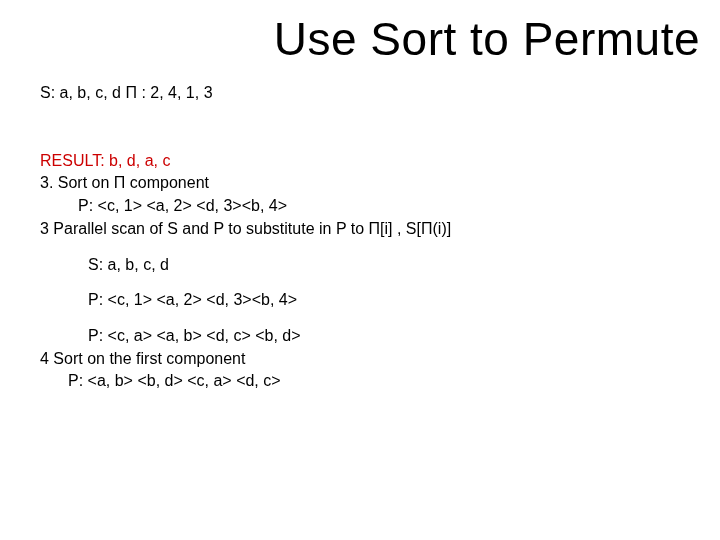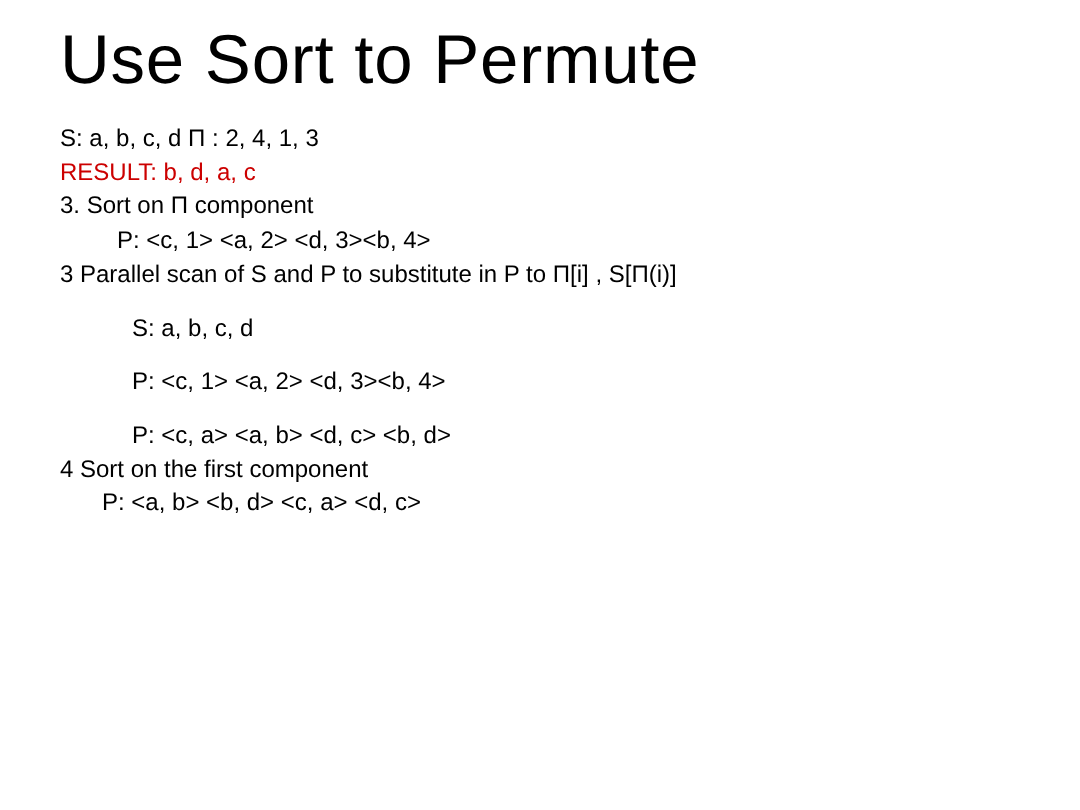--- a/index.html
+++ b/index.html
@@ -13,34 +13,34 @@
     overflow: hidden;
   }
   .slide {
     box-sizing: border-box;
     width: 720px;
     height: 540px;
     padding: 8px 20px 20px 40px;
   }
   .title {
     font-size: 46px;
-    text-align: left;
+    text-align: right;
     margin: 4px 0 16px 0;
     font-weight: normal;
     letter-spacing: 0.5px;
   }
   .body {
     font-size: 16px;
     line-height: 1.42;
   }
   .line { white-space: nowrap; }
   .ind1 { padding-left: 28px; }
   .ind2 { padding-left: 38px; }
   .ind3 { padding-left: 48px; margin-top: 13px; }
-  .red { color: #cc0000; }
+  .red { color: #cc0000; margin-top: 45px; }
 </style>
 </head>
 <body>
 
 <div class="slide">
   <div class="title">Use Sort to Permute</div>
   <div class="body">
     <div class="line">S:   a, b, c, d   Π :   2, 4, 1, 3</div>
     <div class="line red">RESULT:   b, d, a, c</div>
     <div class="line">3. Sort on Π component</div>

